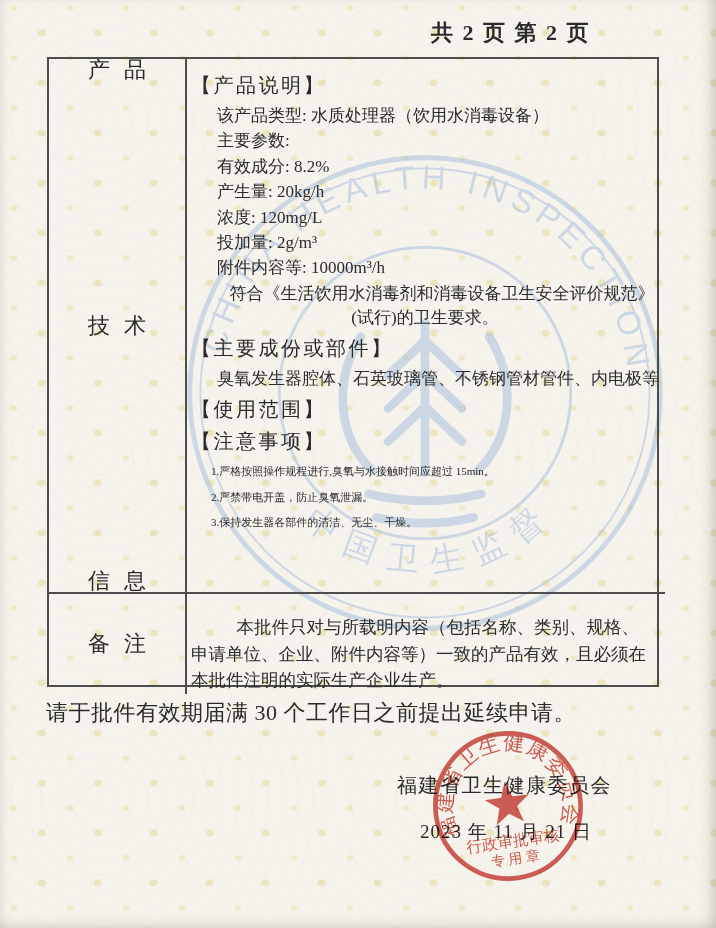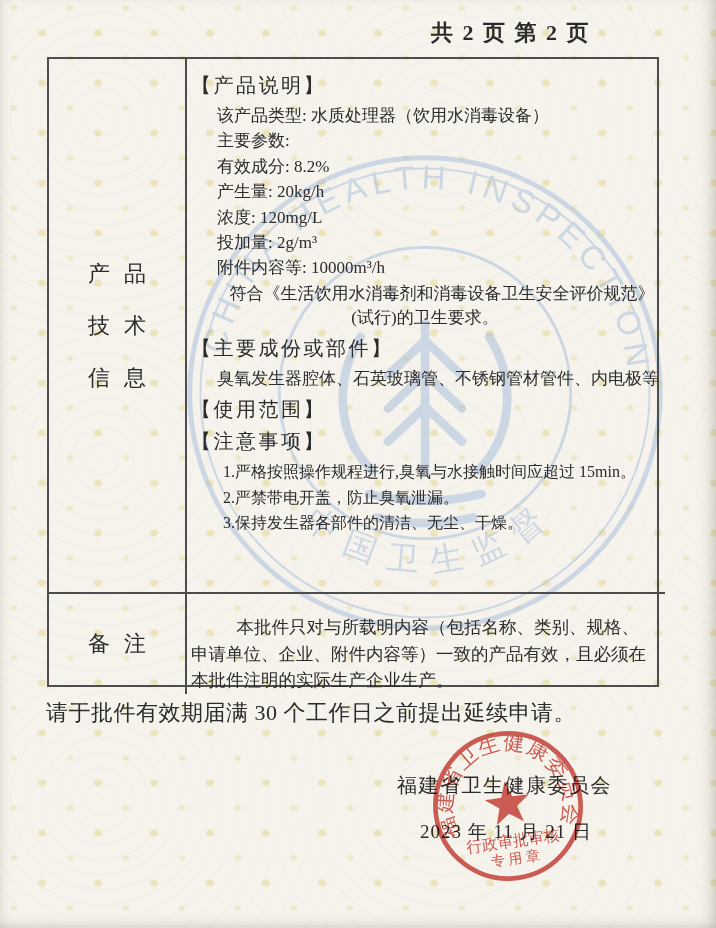--- a/index.html
+++ b/index.html
@@ -25,27 +25,27 @@
   
   .doc-table{position:absolute;left:47px;top:57px;width:612px;height:630px;
              border:2px solid #4d4d4d;box-sizing:border-box;display:grid;
              grid-template-columns:138px 1fr;grid-template-rows:535px 1fr;z-index:1;}
   .cell{box-sizing:border-box;}
   .b-r{border-right:2px solid #4d4d4d;}
   .b-b{border-bottom:2px solid #4d4d4d;}
   .label-cell{display:flex;flex-direction:column;align-items:center;justify-content:center;
               font-size:22px;}
   .label-cell .lbl{letter-spacing:14px;text-indent:14px;line-height:22px;}
-  .gap30{row-gap:30px;}
+  .gap30{row-gap:30px;justify-content:space-between;}
   .remark-lbl{letter-spacing:12px;text-indent:12px;}
   .content-cell{padding:8px 6px 0 4px;}
   .sec-title{font-size:20px;letter-spacing:2.5px;margin:5px 0 4px 0;line-height:27px;}
   .detail{margin-left:26px;font-size:17px;line-height:25.4px;white-space:nowrap;}
   .para{margin:1px 0 0 0;text-indent:2em;font-size:17px;line-height:24px;text-align:center;}
-  .note{margin-left:32px;font-size:16px;line-height:25.4px;white-space:nowrap;}
+  .note{margin-left:20px;font-size:11px;line-height:25.4px;white-space:nowrap;}
   .gap-top{margin-top:15px;}
   .remark-cell{padding:20px 10px 0 4px;}
   .remark-para{margin:0;text-indent:2.6em;font-size:17.5px;line-height:26.5px;}
   
   .footer-note{position:absolute;left:46px;top:698px;font-size:22px;letter-spacing:.5px;z-index:1;}
   .issuer{position:absolute;left:397px;top:772px;font-size:20px;letter-spacing:1.5px;z-index:1;}
   .issue-date{position:absolute;left:420px;top:819px;font-size:19px;letter-spacing:1px;z-index:1;}
   
   .seal{position:absolute;left:430px;top:728px;width:156px;height:156px;
         transform:rotate(-8deg);opacity:.85;mix-blend-mode:multiply;z-index:3;

